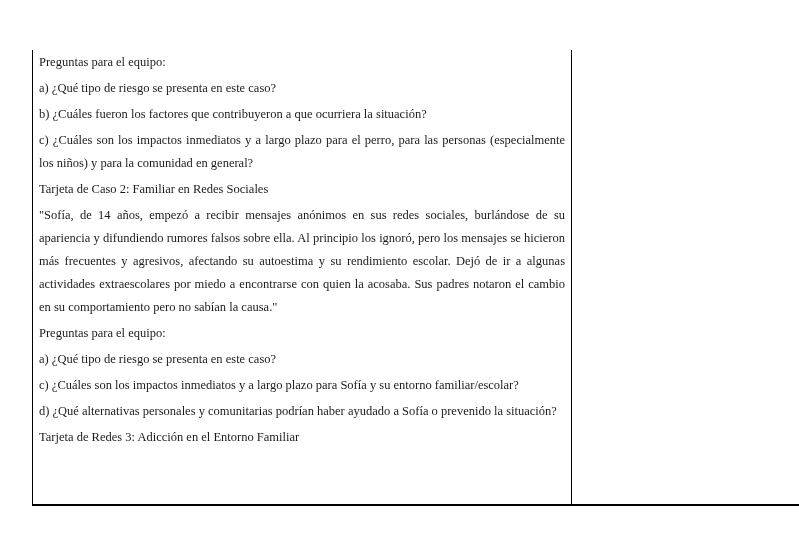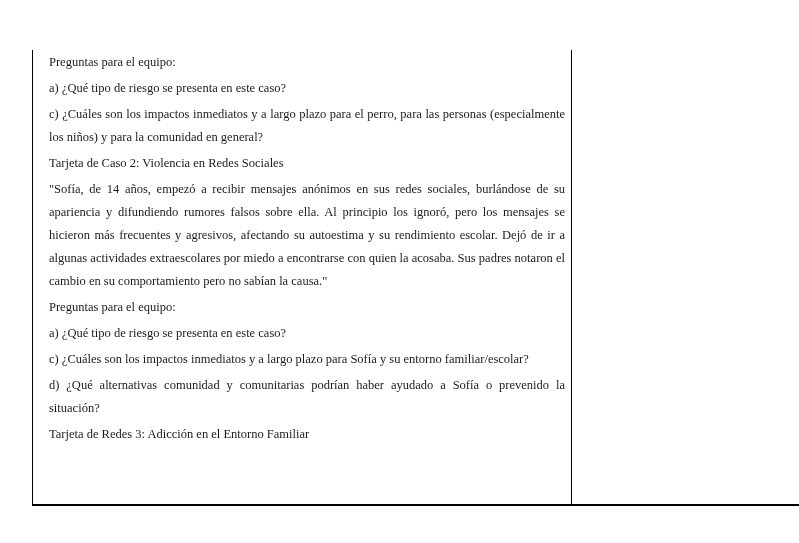--- a/index.html
+++ b/index.html
@@ -29,21 +29,21 @@
     box-sizing: border-box;
     border-bottom: 2px solid #000000;
     display: flex;
     align-items: stretch;
   }
   .cell-left {
     box-sizing: border-box;
     width: 540px;
     border-left: 1px solid #000000;
     border-right: 1px solid #000000;
-    padding: 1px 6px 0 16px;
+    padding: 1px 6px 0 6px;
     overflow: hidden;
   }
   .cell-left p {
     margin: 0 0 3px 0;
     font-size: 12.5px;
     line-height: 23px;
     text-align: justify;
     word-spacing: normal;
   }
   .cell-right {
@@ -52,24 +52,25 @@
   }
 </style>
 </head>
 <body>
 
 <div class="doc-page">
   <div class="doc-table">
     <div class="cell-left">
       <p>Preguntas para el equipo:</p>
       <p>a) ¿Qué tipo de riesgo se presenta en este caso?</p>
+      <p>b) ¿Cuáles fueron los factores que contribuyeron a que ocurriera la situación?</p>
       <p>c) ¿Cuáles son los impactos inmediatos y a largo plazo para el perro, para las personas (especialmente los niños) y para la comunidad en general?</p>
-      <p>Tarjeta de Caso 2: Violencia en Redes Sociales</p>
+      <p>Tarjeta de Caso 2: Familiar en Redes Sociales</p>
       <p>"Sofía, de 14 años, empezó a recibir mensajes anónimos en sus redes sociales, burlándose de su apariencia y difundiendo rumores falsos sobre ella. Al principio los ignoró, pero los mensajes se hicieron más frecuentes y agresivos, afectando su autoestima y su rendimiento escolar. Dejó de ir a algunas actividades extraescolares por miedo a encontrarse con quien la acosaba. Sus padres notaron el cambio en su comportamiento pero no sabían la causa."</p>
       <p>Preguntas para el equipo:</p>
       <p>a) ¿Qué tipo de riesgo se presenta en este caso?</p>
       <p>c) ¿Cuáles son los impactos inmediatos y a largo plazo para Sofía y su entorno familiar/escolar?</p>
-      <p>d) ¿Qué alternativas comunidad y comunitarias podrían haber ayudado a Sofía o prevenido la situación?</p>
+      <p>d) ¿Qué alternativas personales y comunitarias podrían haber ayudado a Sofía o prevenido la situación?</p>
       <p>Tarjeta de Redes 3: Adicción en el Entorno Familiar</p>
     </div>
     <div class="cell-right"></div>
   </div>
 </div>
 
 </body></html>

